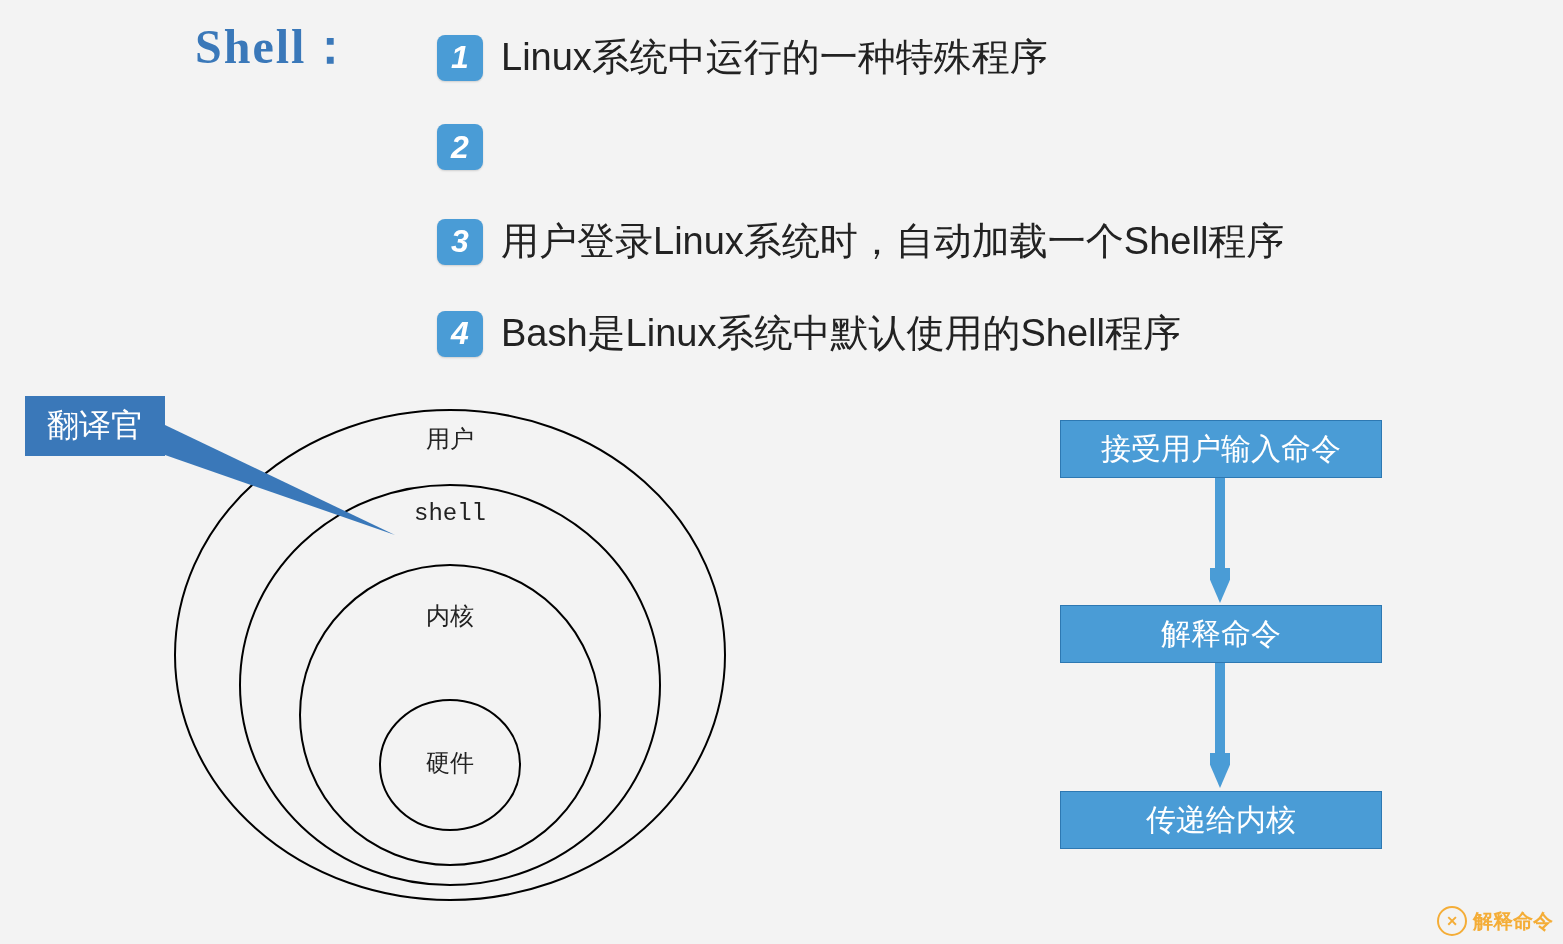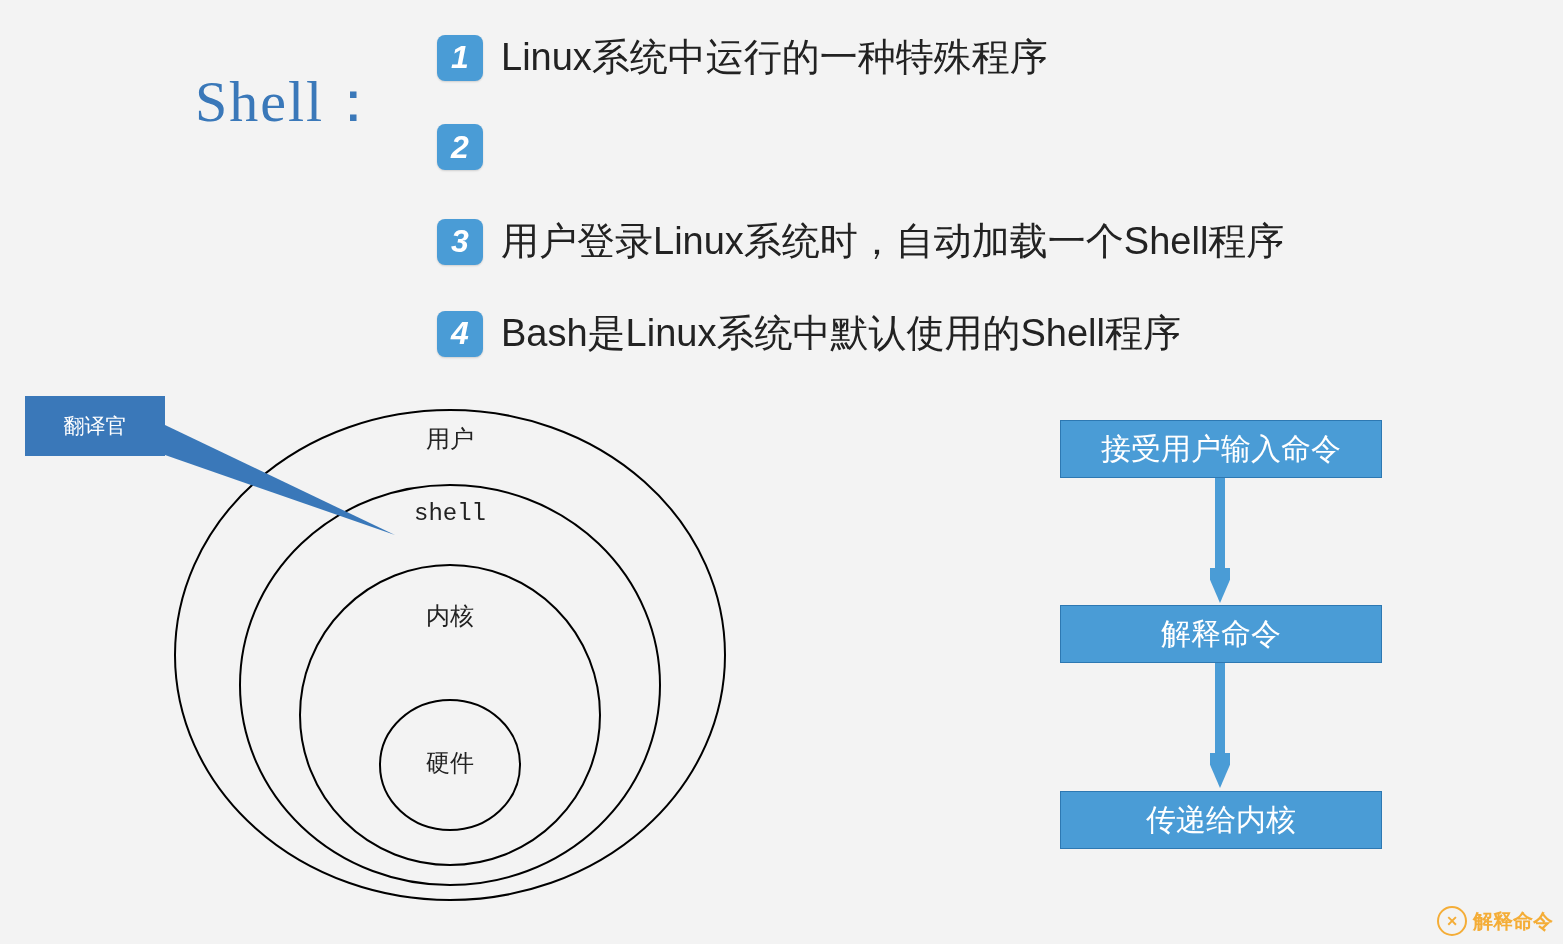--- a/index.html
+++ b/index.html
@@ -8,26 +8,25 @@
     width: 1563px;
     height: 944px;
     background: #f3f3f3;
     font-family: "Microsoft YaHei", "PingFang SC", Arial, sans-serif;
     overflow: hidden;
   }
   .title {
     position: absolute;
     left: 195px;
     top: 15px;
-    font-size: 58px;
-    font-weight: 400;
+    font-size: 48px;
+    font-weight: 700;
     color: #3a78b9;
     letter-spacing: 2px;
     font-family: Georgia, "Times New Roman", serif;
-    margin-top: 48px;
   }
   .bullet-row {
     position: absolute;
     left: 437px;
     display: flex;
     align-items: center;
     gap: 18px;
     font-size: 38px;
     color: #222;
   }
@@ -52,21 +51,21 @@
 
   
   .callout {
     position: absolute;
     left: 25px;
     top: 396px;
     width: 140px;
     height: 60px;
     background: #3a78b9;
     color: #fff;
-    font-size: 21px;
+    font-size: 32px;
     display: flex;
     align-items: center;
     justify-content: center;
   }
 
   
   .ellipse-wrap {
     position: absolute;
     left: 170px;
     top: 395px;

